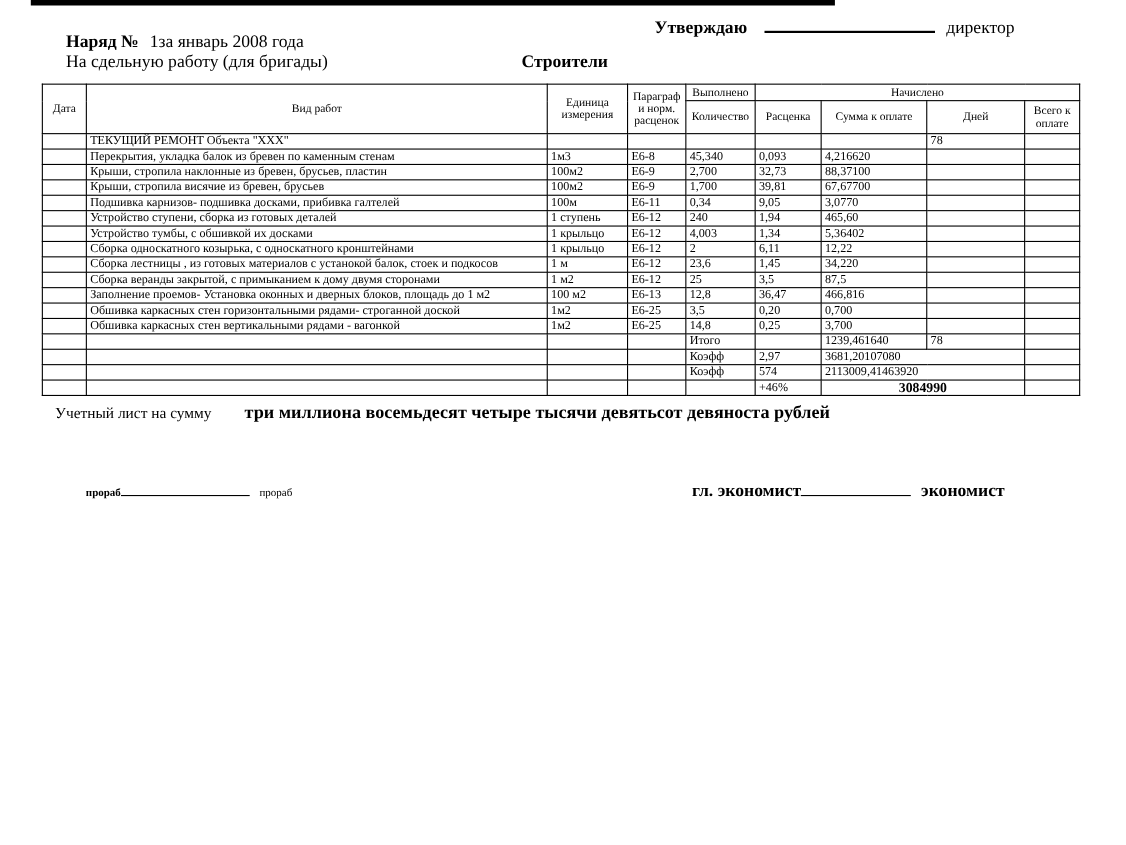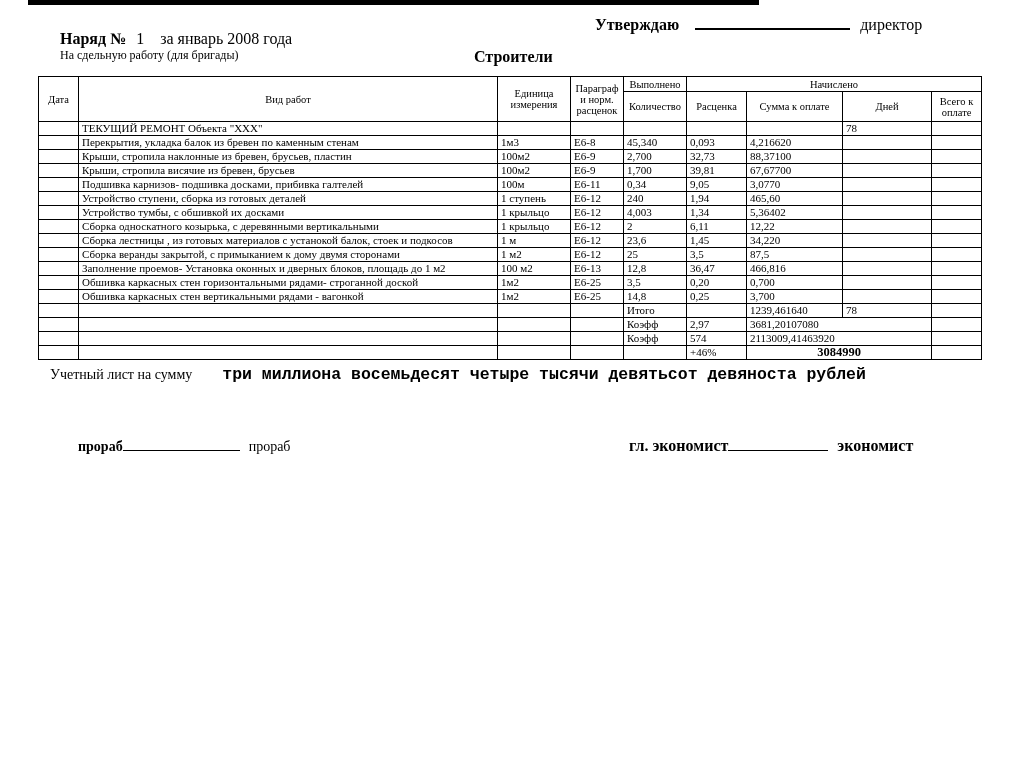--- a/index.html
+++ b/index.html
@@ -30,24 +30,24 @@
   }
   .approve-line { width: 155px; margin-left: 16px; }
   .approve-role { margin-left: 10px; }
 
   .order-line1 {
     position: absolute; left: 60px; top: 30px;
     font-size: 16px; white-space: nowrap;
   }
   .order-label { font-weight: bold; margin-top: 34px; }
   .order-number { margin-left: 10px; }
-  .order-period { margin-left: 16px; }
+  .order-period { }
   .order-line2 {
     position: absolute; left: 60px; top: 48px;
-    font-size: 12px; white-space: nowrap;
+    font-size: 16px; white-space: nowrap;
   }
   .brigade {
     position: absolute; left: 474px; top: 48px;
     font-size: 16px; font-weight: bold;
   }
 
   .table-wrap { position: absolute; left: 38px; top: 76px; }
   table.work-table {
     border-collapse: collapse;
     table-layout: fixed;
@@ -85,25 +85,24 @@
     text-align: center;
   }
 
   .sum-block {
     position: absolute; left: 50px; top: 365px;
     font-size: 14px; white-space: nowrap;
   }
   .sum-words {
     font-weight: bold; font-size: 16.5px;
     margin-left: 30px;
-    font-family: Liberation Mono, monospace;
   }
   .sign-foreman {
     position: absolute; left: 78px; top: 437px;
-    font-size: 14px; white-space: nowrap;
+    font-size: 10px; white-space: nowrap;
   }
   .sign-economist {
     position: absolute; left: 617px; top: 437px;
     font-size: 16px; white-space: nowrap; margin-left: 12px;
   }
   .sign-label-bold { font-weight: bold; }
   .blank-line {
     display: inline-block;
     border-bottom: 1px solid #000;
     height: 14px;
@@ -231,21 +230,21 @@
           <td class="col-unit">1 крыльцо</td>
           <td class="col-par">Е6-12</td>
           <td class="col-qty">4,003</td>
           <td class="col-rate">1,34</td>
           <td class="col-amount">5,36402</td>
           <td class="col-days"></td>
           <td class="col-total"></td>
         </tr>
         <tr>
           <td class="col-date"></td>
-          <td class="col-work">Сборка односкатного козырька, с деревянными вертикальными</td>
+          <td class="col-work">Сборка односкатного козырька, с односкатного кронштейнами</td>
           <td class="col-unit">1 крыльцо</td>
           <td class="col-par">Е6-12</td>
           <td class="col-qty">2</td>
           <td class="col-rate">6,11</td>
           <td class="col-amount">12,22</td>
           <td class="col-days"></td>
           <td class="col-total"></td>
         </tr>
         <tr>
           <td class="col-date"></td>

